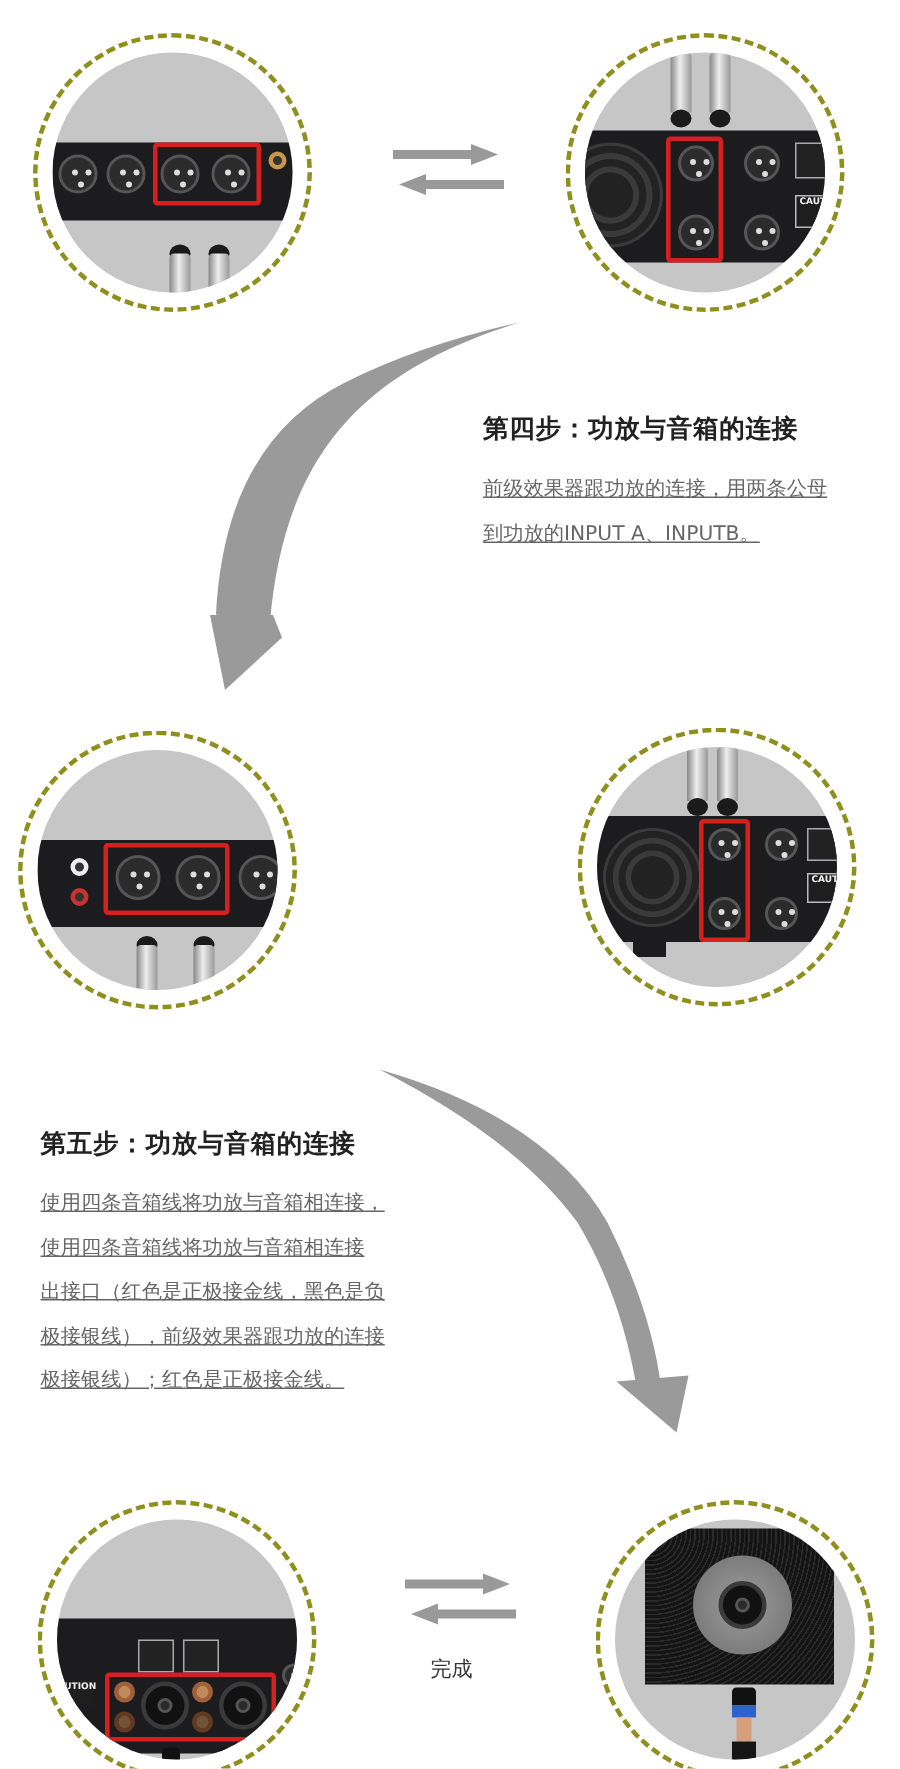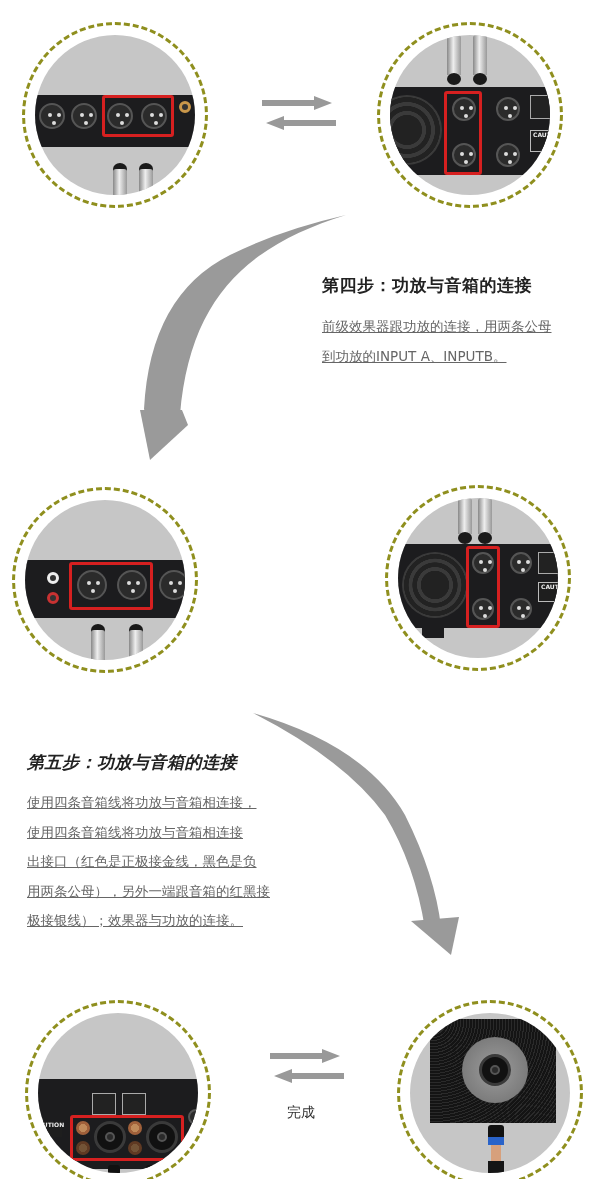--- a/index.html
+++ b/index.html
@@ -126,27 +126,27 @@
     <div class="caution" style="left:140px; top:84px; width:26px; height:18px; padding-left:2px;">CAUTION</div>
     <div class="panel" style="left:24px; top:130px; width:22px; height:10px;"></div>
   </div>
 </div>
 
 <svg class="abs" style="left:245px; top:705px;" width="230" height="260" viewBox="0 0 230 260">
   <path d="M8,8 Q120,40 160,110 Q190,170 196,222 L180,224 Q170,160 140,110 Q100,55 8,8 Z" fill="#9a9a9a"></path>
   <polygon points="166,216 214,212 206,250" fill="#9a9a9a"></polygon>
 </svg>
 
-<div class="step-title" style="left:27px; top:751px;font-style:italic;">第五步：功放与音箱的连接</div>
+<div class="step-title" style="left:27px; top:751px;">第五步：功放与音箱的连接</div>
 <div class="step-body" style="left:27px; top:788px;">
   <div>使用四条音箱线将功放与音箱相连接，</div>
   <div>使用四条音箱线将功放与音箱相连接</div>
   <div>出接口（红色是正极接金线，黑色是负</div>
-  <div>用两条公母），另外一端跟音箱的红黑接</div>
-  <div>极接银线）；效果器与功放的连接。</div>
+  <div>极接银线），前级效果器跟功放的连接</div>
+  <div>极接银线）；红色是正极接金线。</div>
 </div>
 
 <div class="circle-wrap" style="left:25px; top:1000px;">
   <div class="circle-inner">
     <div class="panel" style="left:0; top:66px; width:166px; height:90px;"></div>
     <div class="label-box" style="left:54px; top:80px; width:22px; height:20px;"></div>
     <div class="label-box" style="left:84px; top:80px; width:22px; height:20px;"></div>
     <div class="caution" style="left:-4px; top:108px; width:28px; height:16px; border:none;">CAUTION</div>
     <div class="terminal" style="left:38px; top:108px;"></div>
     <div class="terminal" style="left:38px; top:128px; filter:brightness(0.6);"></div>

